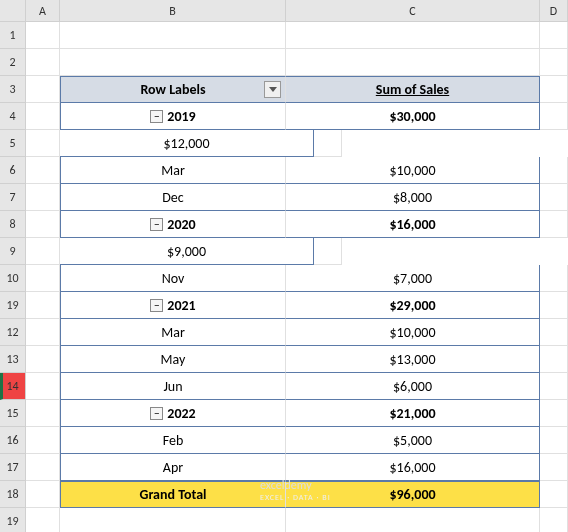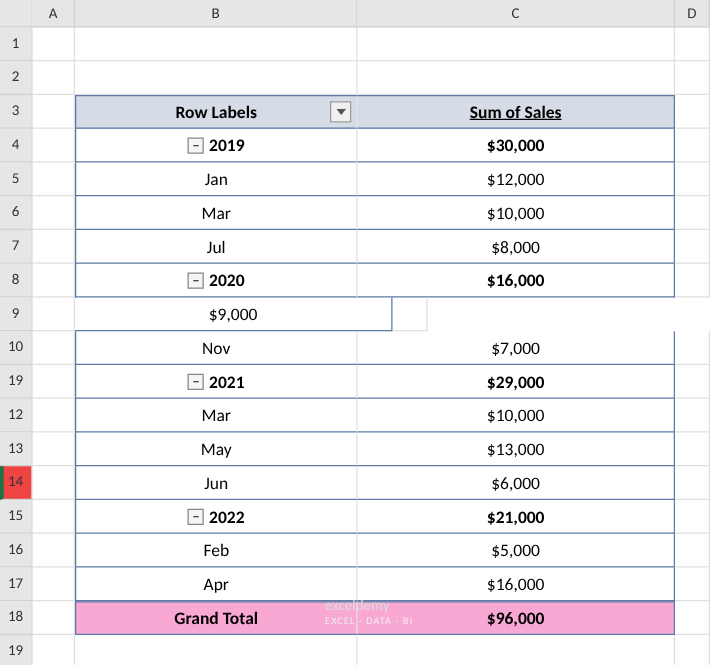--- a/index.html
+++ b/index.html
@@ -78,21 +78,21 @@
       border-bottom: 1px solid #5b7aa8;
     }
     .year-row .c-b { border-left: 1px solid #5b7aa8; }
     .year-row .c-c { border-right: 1px solid #5b7aa8; }
     .month-row .c-b, .month-row .c-c {
       border-bottom: 1px solid #5b7aa8;
     }
     .month-row .c-b { border-left: 1px solid #5b7aa8; }
     .month-row .c-c { border-right: 1px solid #5b7aa8; }
     .gt-row .c-b, .gt-row .c-c {
-      background: #f9a8d4;
+      background: #fde047;
       border-top: 1px solid #5b7aa8;
       border-bottom: 1px solid #5b7aa8;
       font-weight: bold;
     }
     .gt-row .c-b { border-left: 1px solid #5b7aa8; }
     .gt-row .c-c { border-right: 1px solid #5b7aa8; }
     .collapse {
       width: 13px; height: 13px;
       border: 1px solid #888;
       background: #f5f5f5;
@@ -192,33 +192,32 @@
         <span class="yearwrap">
           <span class="collapse">−</span>
           <span>2019</span>
         </span>
       </div>
     <div class="cell c-c">$30,000</div>
       <div class="cell c-d"></div>
     </div>
   <div class="grow month-row">
       <div class="cell c-a"></div>
-      <div class="cell c-b">Jan</div>
       <div class="cell c-c">$12,000</div>
       <div class="cell c-d"></div>
     </div>
   <div class="grow month-row">
       <div class="cell c-a"></div>
       <div class="cell c-b">Mar</div>
       <div class="cell c-c">$10,000</div>
       <div class="cell c-d"></div>
     </div>
   <div class="grow month-row">
       <div class="cell c-a"></div>
-      <div class="cell c-b">Jul</div>
+      <div class="cell c-b">Dec</div>
       <div class="cell c-c">$8,000</div>
       <div class="cell c-d"></div>
     </div>
 
   <div class="grow year-row">
       <div class="cell c-a"></div>
     <div class="cell c-b">
         <span class="yearwrap">
           <span class="collapse">−</span>
           <span>2020</span>

